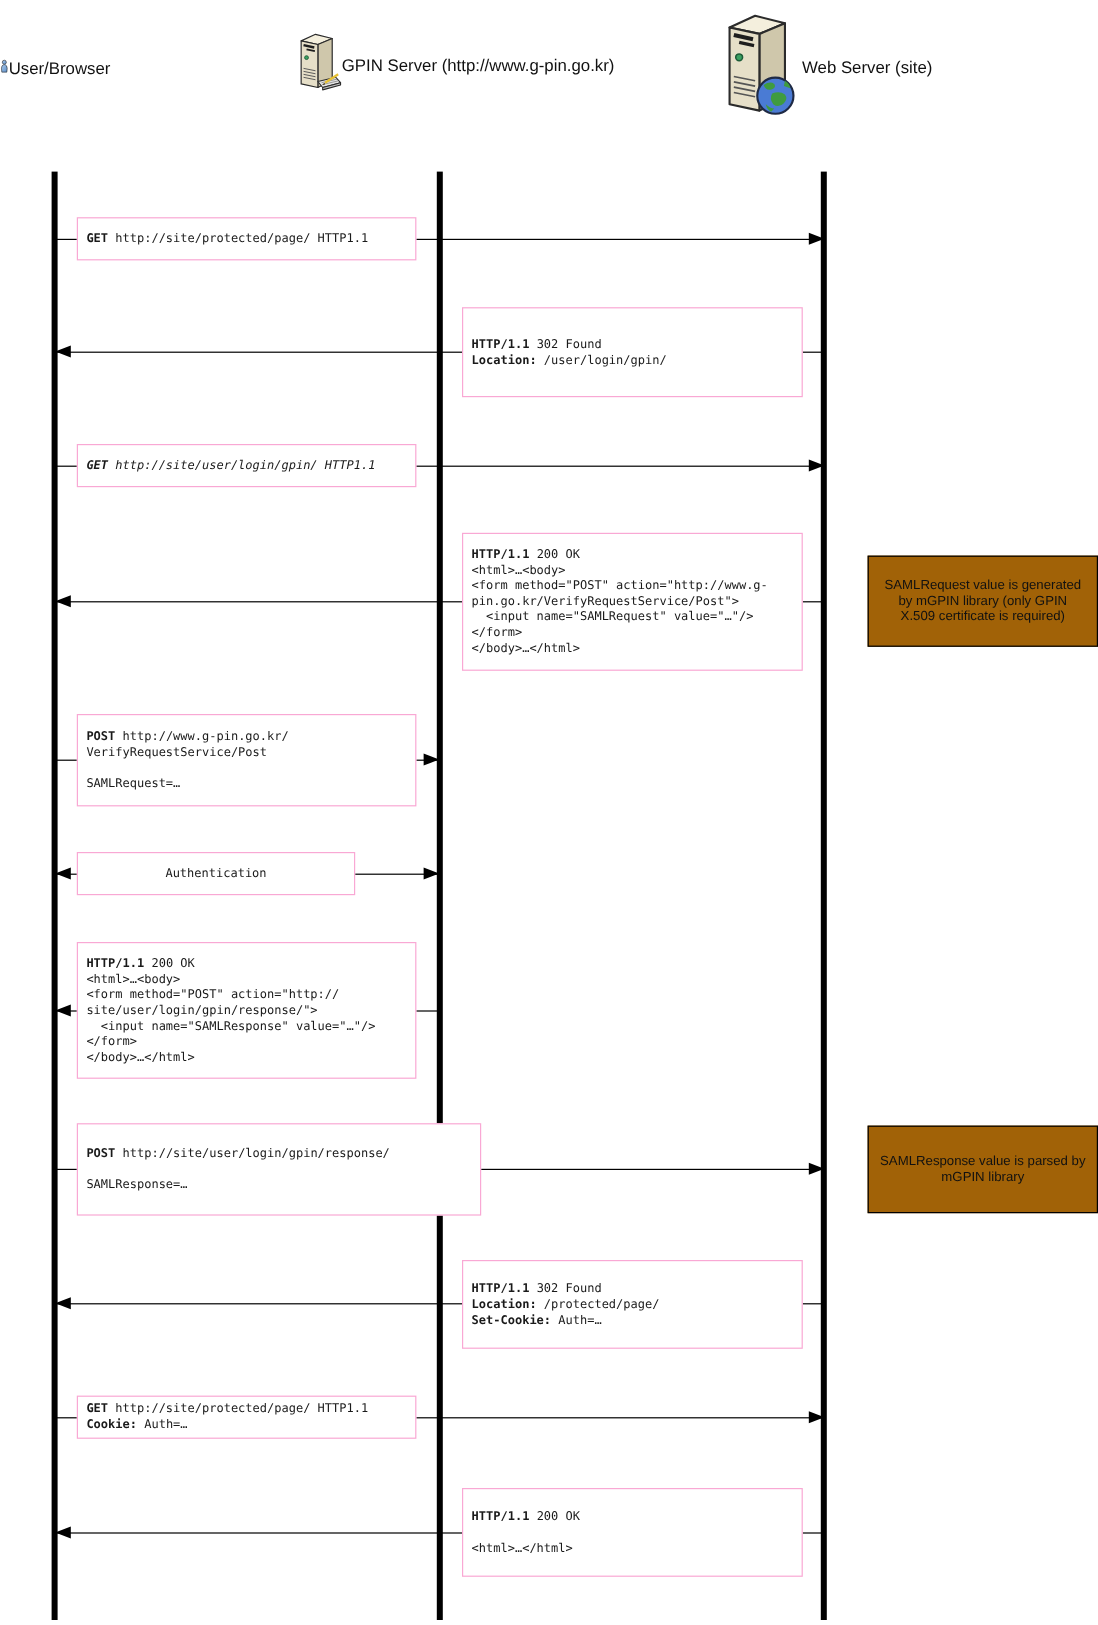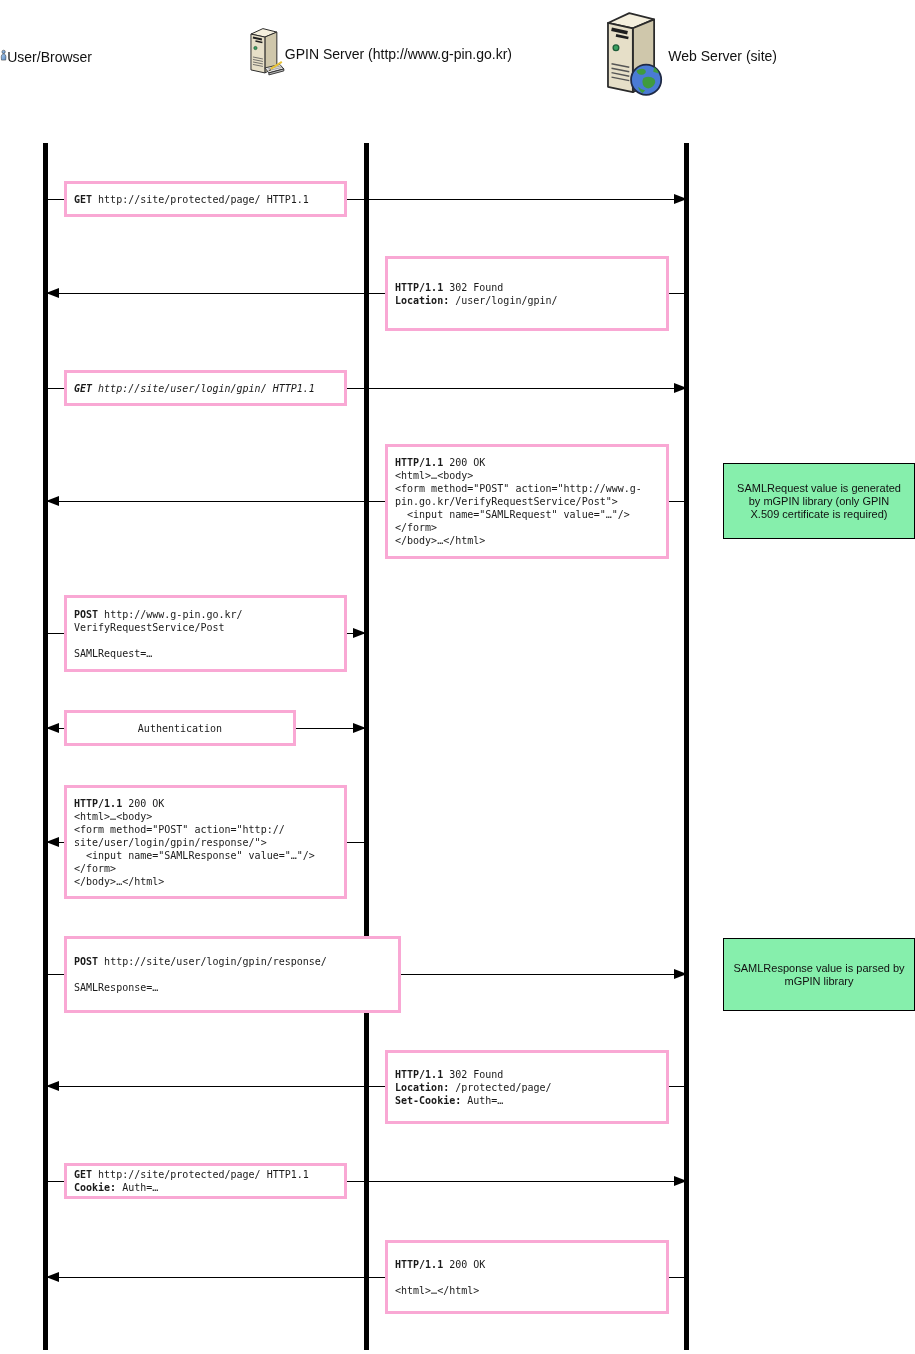--- a/index.html
+++ b/index.html
@@ -5,34 +5,34 @@
   html,body { margin:0; padding:0; background:#fff; }
   .canvas {
     position:relative; width:915px; height:1354px; background:#fff; overflow:hidden;
     font-family:"DejaVu Sans Mono","Liberation Mono",monospace;
   }
   .lifeline { position:absolute; width:5px; background:#000; top:143px; height:1207px; }
   .actor { position:absolute; display:flex; flex-direction:row; align-items:center;
            font-family:"Liberation Sans",sans-serif; }
   .actor-label { font-size:14px; color:#111; margin-top:3px; white-space:nowrap; }
   .msg-box {
-    position:absolute; box-sizing:border-box; border:3px solid #f9a8d4; background:#fff;
+    position:absolute; box-sizing:border-box; border:1px solid #f9a8d4; background:#fff;
     display:flex; flex-direction:column; justify-content:center;
     padding:4px 7px; font-size:10px; line-height:13px; color:#1a1a1a; z-index:3;
   }
   .msg-box.center { text-align:center; }
   .ln { white-space:pre; min-height:13px; }
   .b { font-weight:bold; }
   .arrow { position:absolute; height:1px; background:#000; z-index:2; }
   .head-r { position:absolute; right:0; top:-5px; width:0; height:0;
     border-left:13px solid #000; border-top:5px solid transparent; border-bottom:5px solid transparent; }
   .head-l { position:absolute; left:0; top:-5px; width:0; height:0;
     border-right:13px solid #000; border-top:5px solid transparent; border-bottom:5px solid transparent; }
   .note {
-    position:absolute; box-sizing:border-box; border:1px solid #000; background:#86efac;
+    position:absolute; box-sizing:border-box; border:1px solid #000; background:#a16207;
     display:flex; align-items:center; justify-content:center; text-align:center;
     font-family:"Liberation Sans",sans-serif; font-size:11px; line-height:13px;
     color:#111; padding:6px 9px; z-index:3;
   }
 </style>
 </head>
 <body>
 
 <div class="canvas">
 

